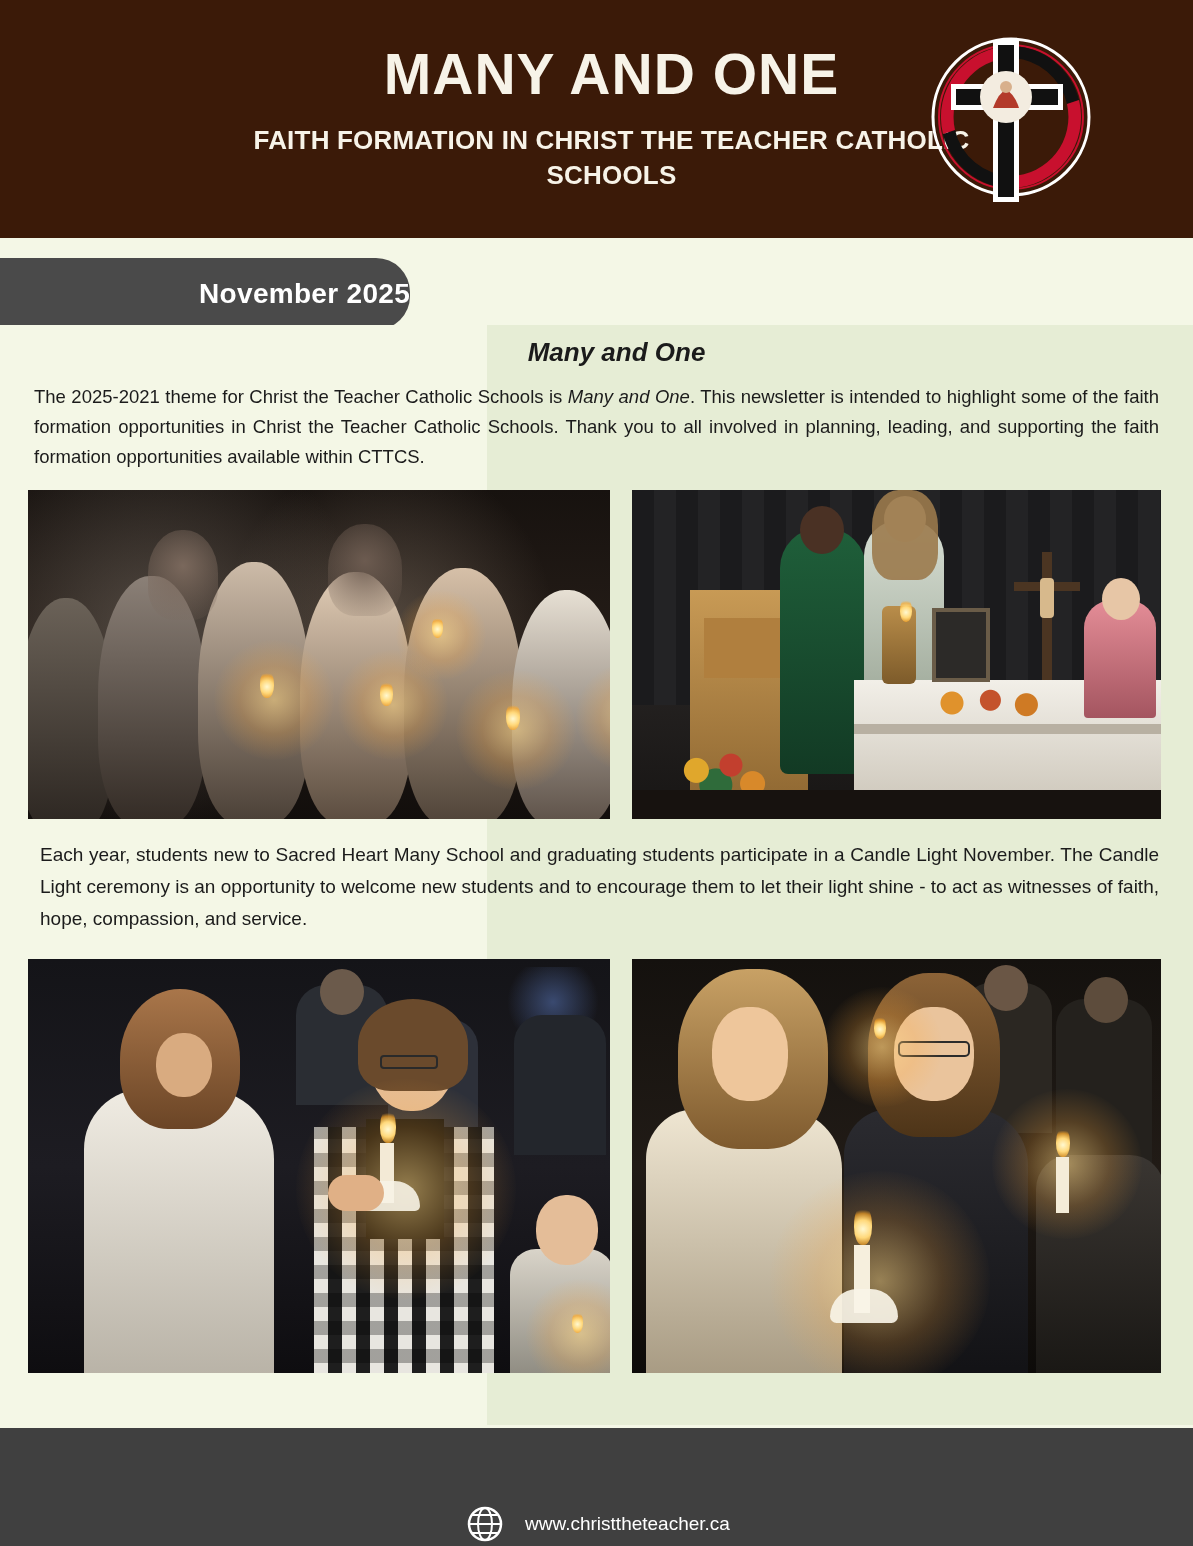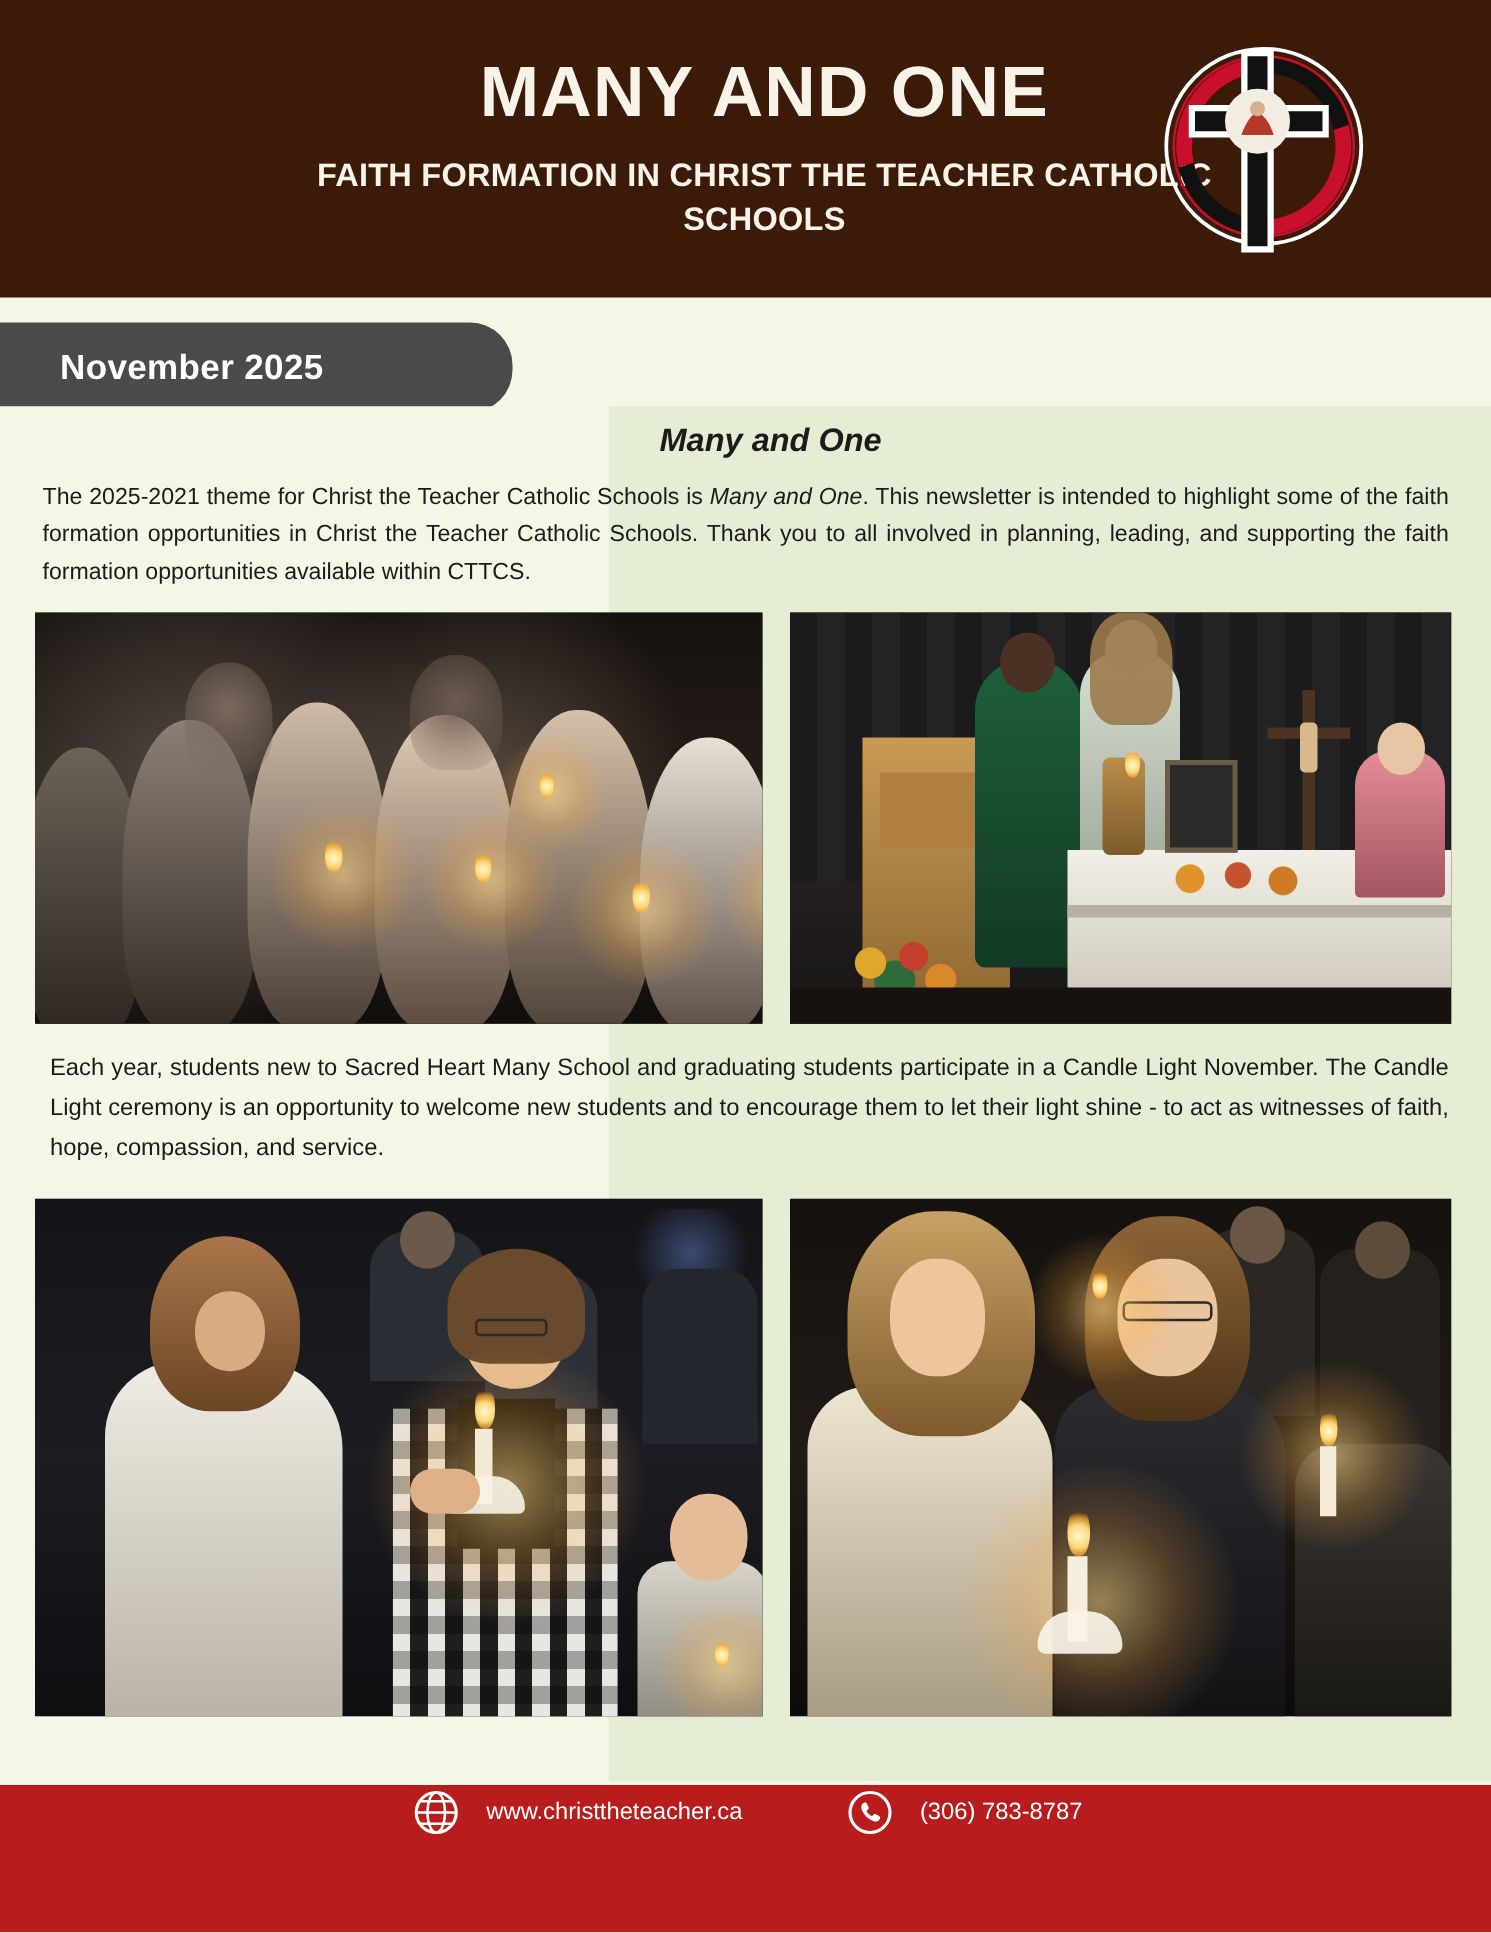--- a/index.html
+++ b/index.html
@@ -62,20 +62,21 @@
     left: 0;
     top: 258px;
     height: 72px;
     min-width: 410px;
     background: #4a4a4a;
     border-top-right-radius: 34px;
     border-bottom-right-radius: 34px;
     display: flex;
     align-items: center;
     padding-left: 48px;
+    justify-content: flex-end;
   }
   .date-pill span {
     color: #ffffff;
     font-size: 28px;
     font-weight: bold;
     letter-spacing: 0.3px;
   }
 
   
   .bg-left {
@@ -142,23 +143,23 @@
     text-align: justify;
     padding: 20px 34px 4px 40px;
   }
 
   
   .footer {
     position: absolute;
     left: 0; bottom: 0;
     width: 1193px;
     height: 118px;
-    background: #b91c1c;
-    display: flex;
-    align-items: flex-start;
+    background: #404040;
+    display: flex;
+    align-items: flex-end;
     justify-content: center;
     gap: 12px;
   }
   .f-item {
     display: flex;
     align-items: center;
     gap: 18px;
     color: #ffffff;
     font-size: 19px;
     padding: 0 34px;
@@ -370,25 +371,16 @@
           <circle cx="22" cy="22" r="16" fill="none" stroke="#ffffff" stroke-width="2.5"></circle>
           <ellipse cx="22" cy="22" rx="7" ry="16" fill="none" stroke="#ffffff" stroke-width="2"></ellipse>
           <line x1="6" y1="22" x2="38" y2="22" stroke="#ffffff" stroke-width="2"></line>
           <line x1="9" y1="13" x2="35" y2="13" stroke="#ffffff" stroke-width="2"></line>
           <line x1="9" y1="31" x2="35" y2="31" stroke="#ffffff" stroke-width="2"></line>
         </svg>
       </span>
       <span>www.christtheteacher.ca</span>
     </div>
 
-    <div class="f-item">
-      <span class="f-icon">
-        <svg viewBox="0 0 44 44" width="44" height="44" aria-hidden="true">
-          <circle cx="22" cy="22" r="16" fill="none" stroke="#ffffff" stroke-width="2.5"></circle>
-          <path d="M16 15c1.5-1.5 3-1 3.6.2l1.2 2.4c.4.9.2 1.6-.6 2.2l-1 .8c.8 2.1 2.3 3.6 4.4 4.4l.8-1c.6-.8 1.3-1 2.2-.6l2.4 1.2c1.2.6 1.7 2.1.2 3.6-1.6 1.6-4 1.5-7.4-.8-2-1.3-3.6-2.9-4.9-4.9-2.3-3.4-2.4-5.8-.9-7.5z" fill="#ffffff"></path>
-        </svg>
-      </span>
-      <span>(306) 783-8787</span>
-    </div>
 
   </div>
 
 </div>
 
 </body></html>

